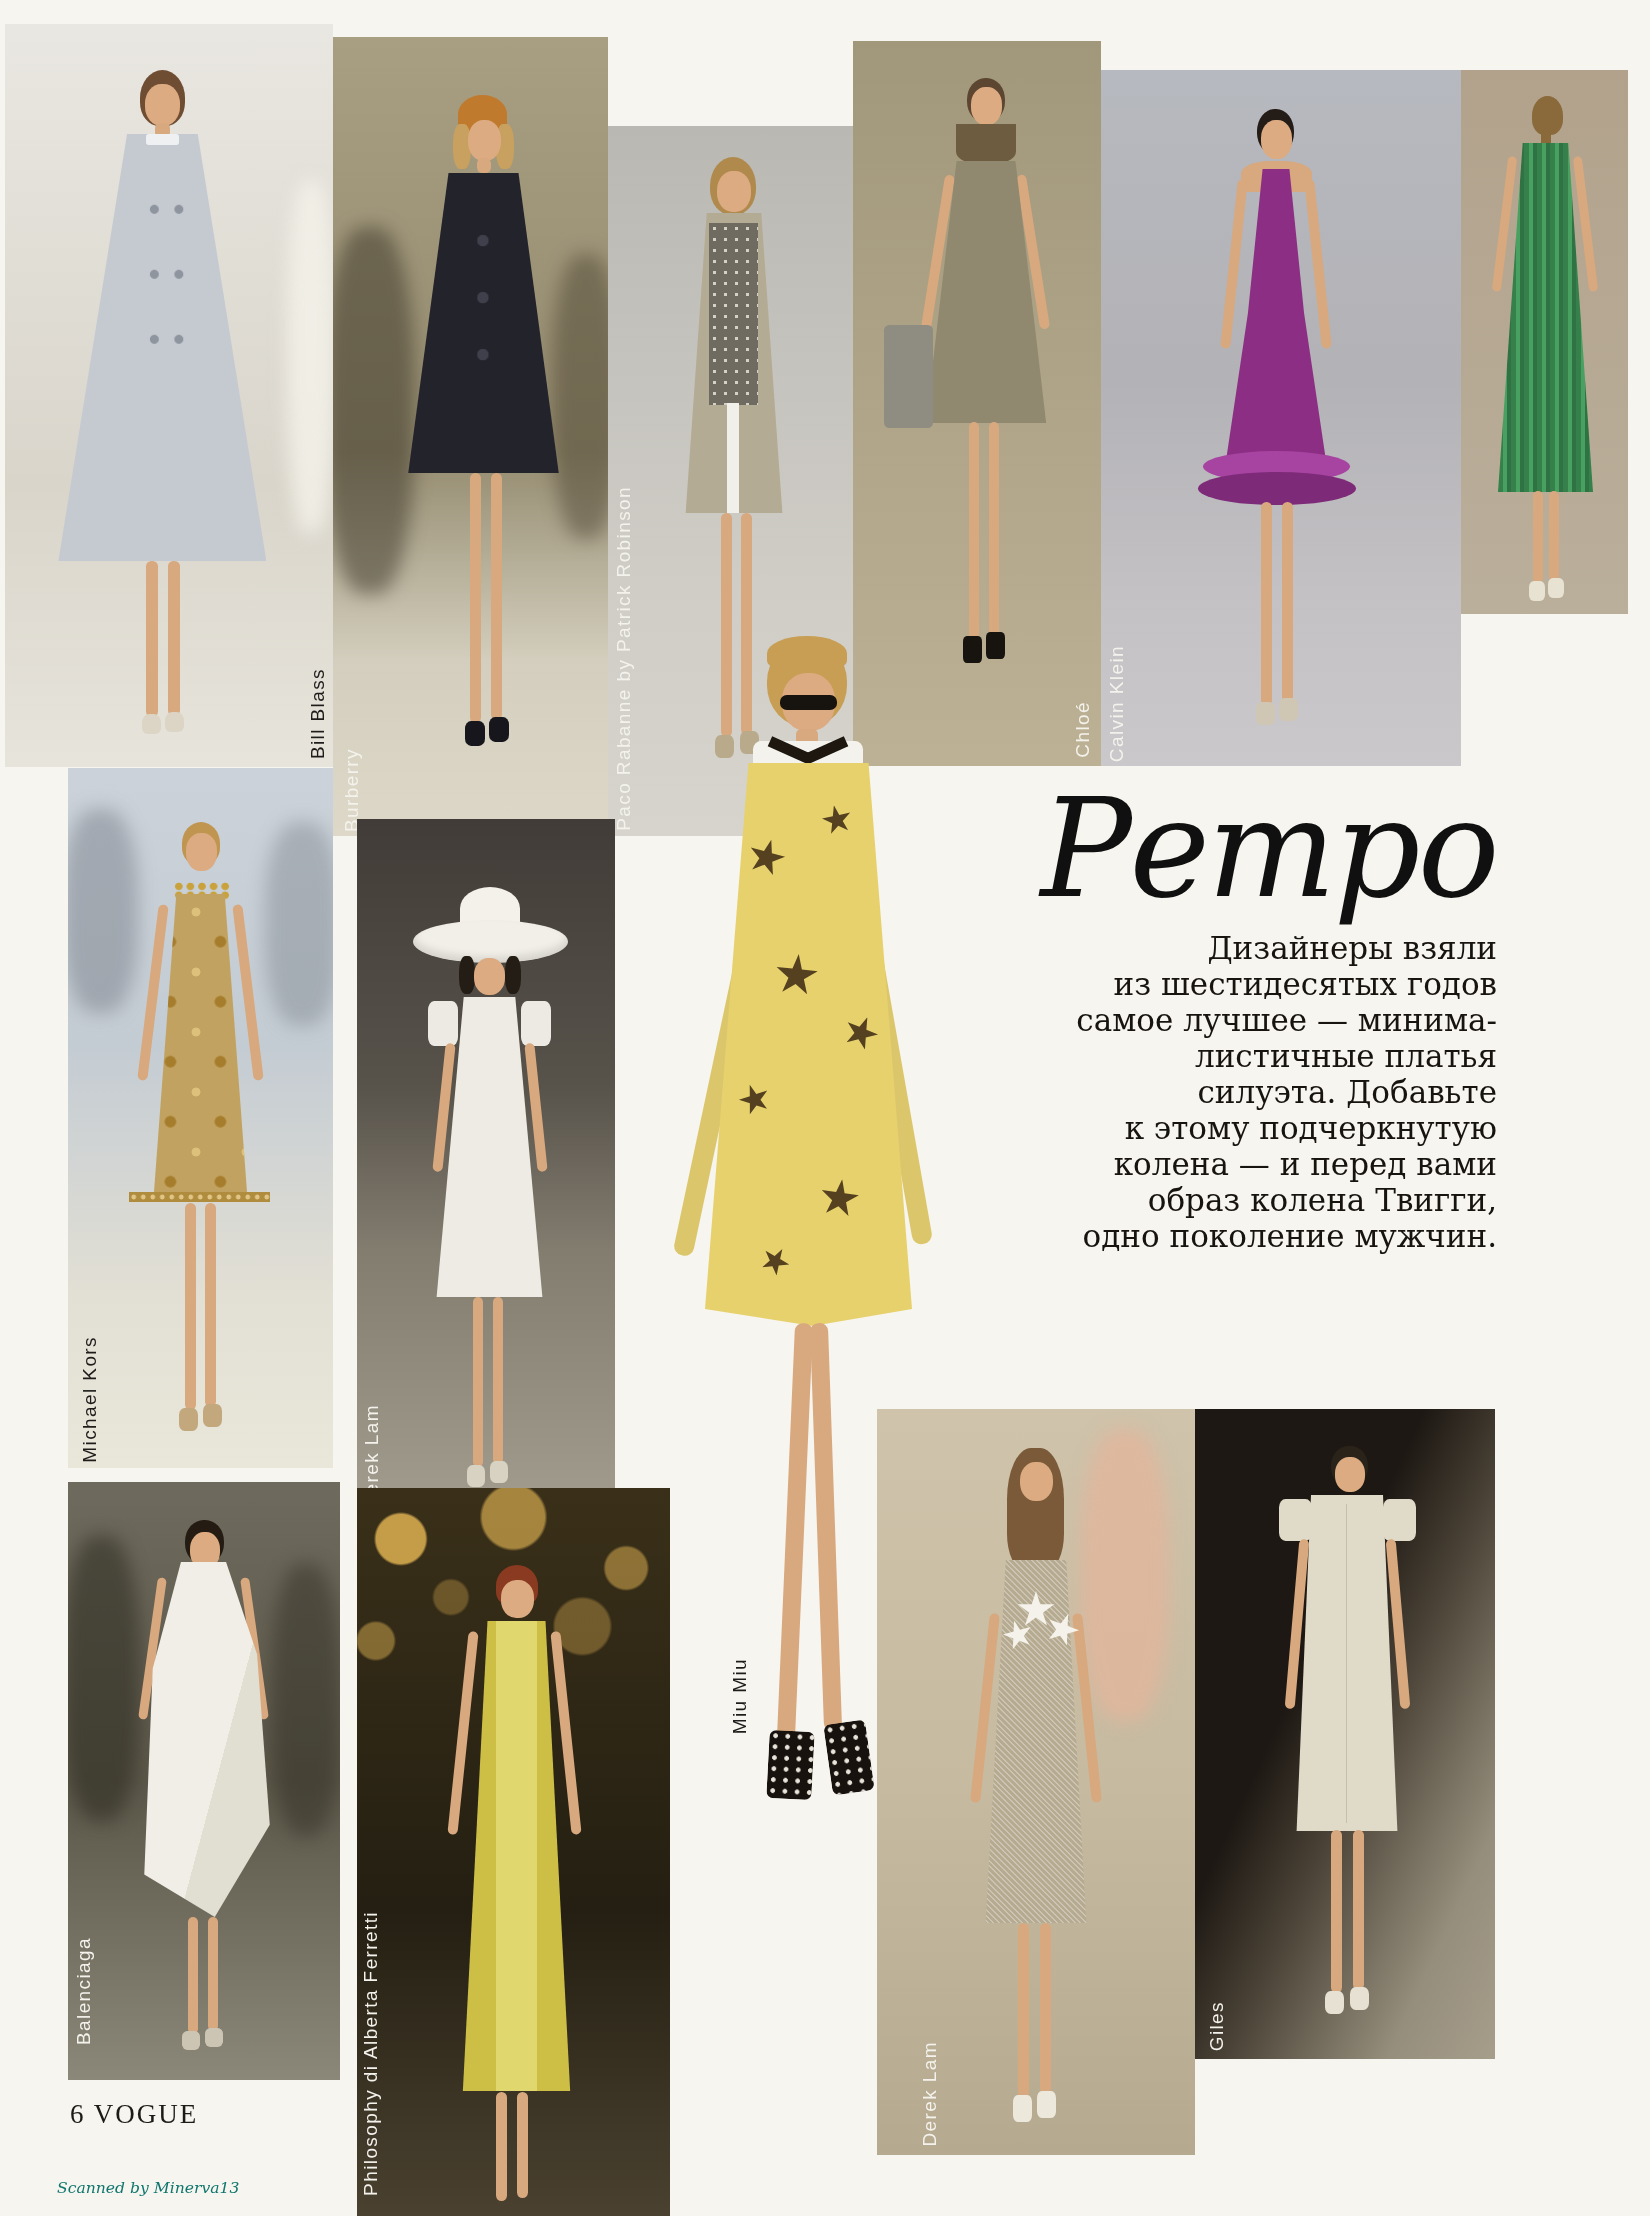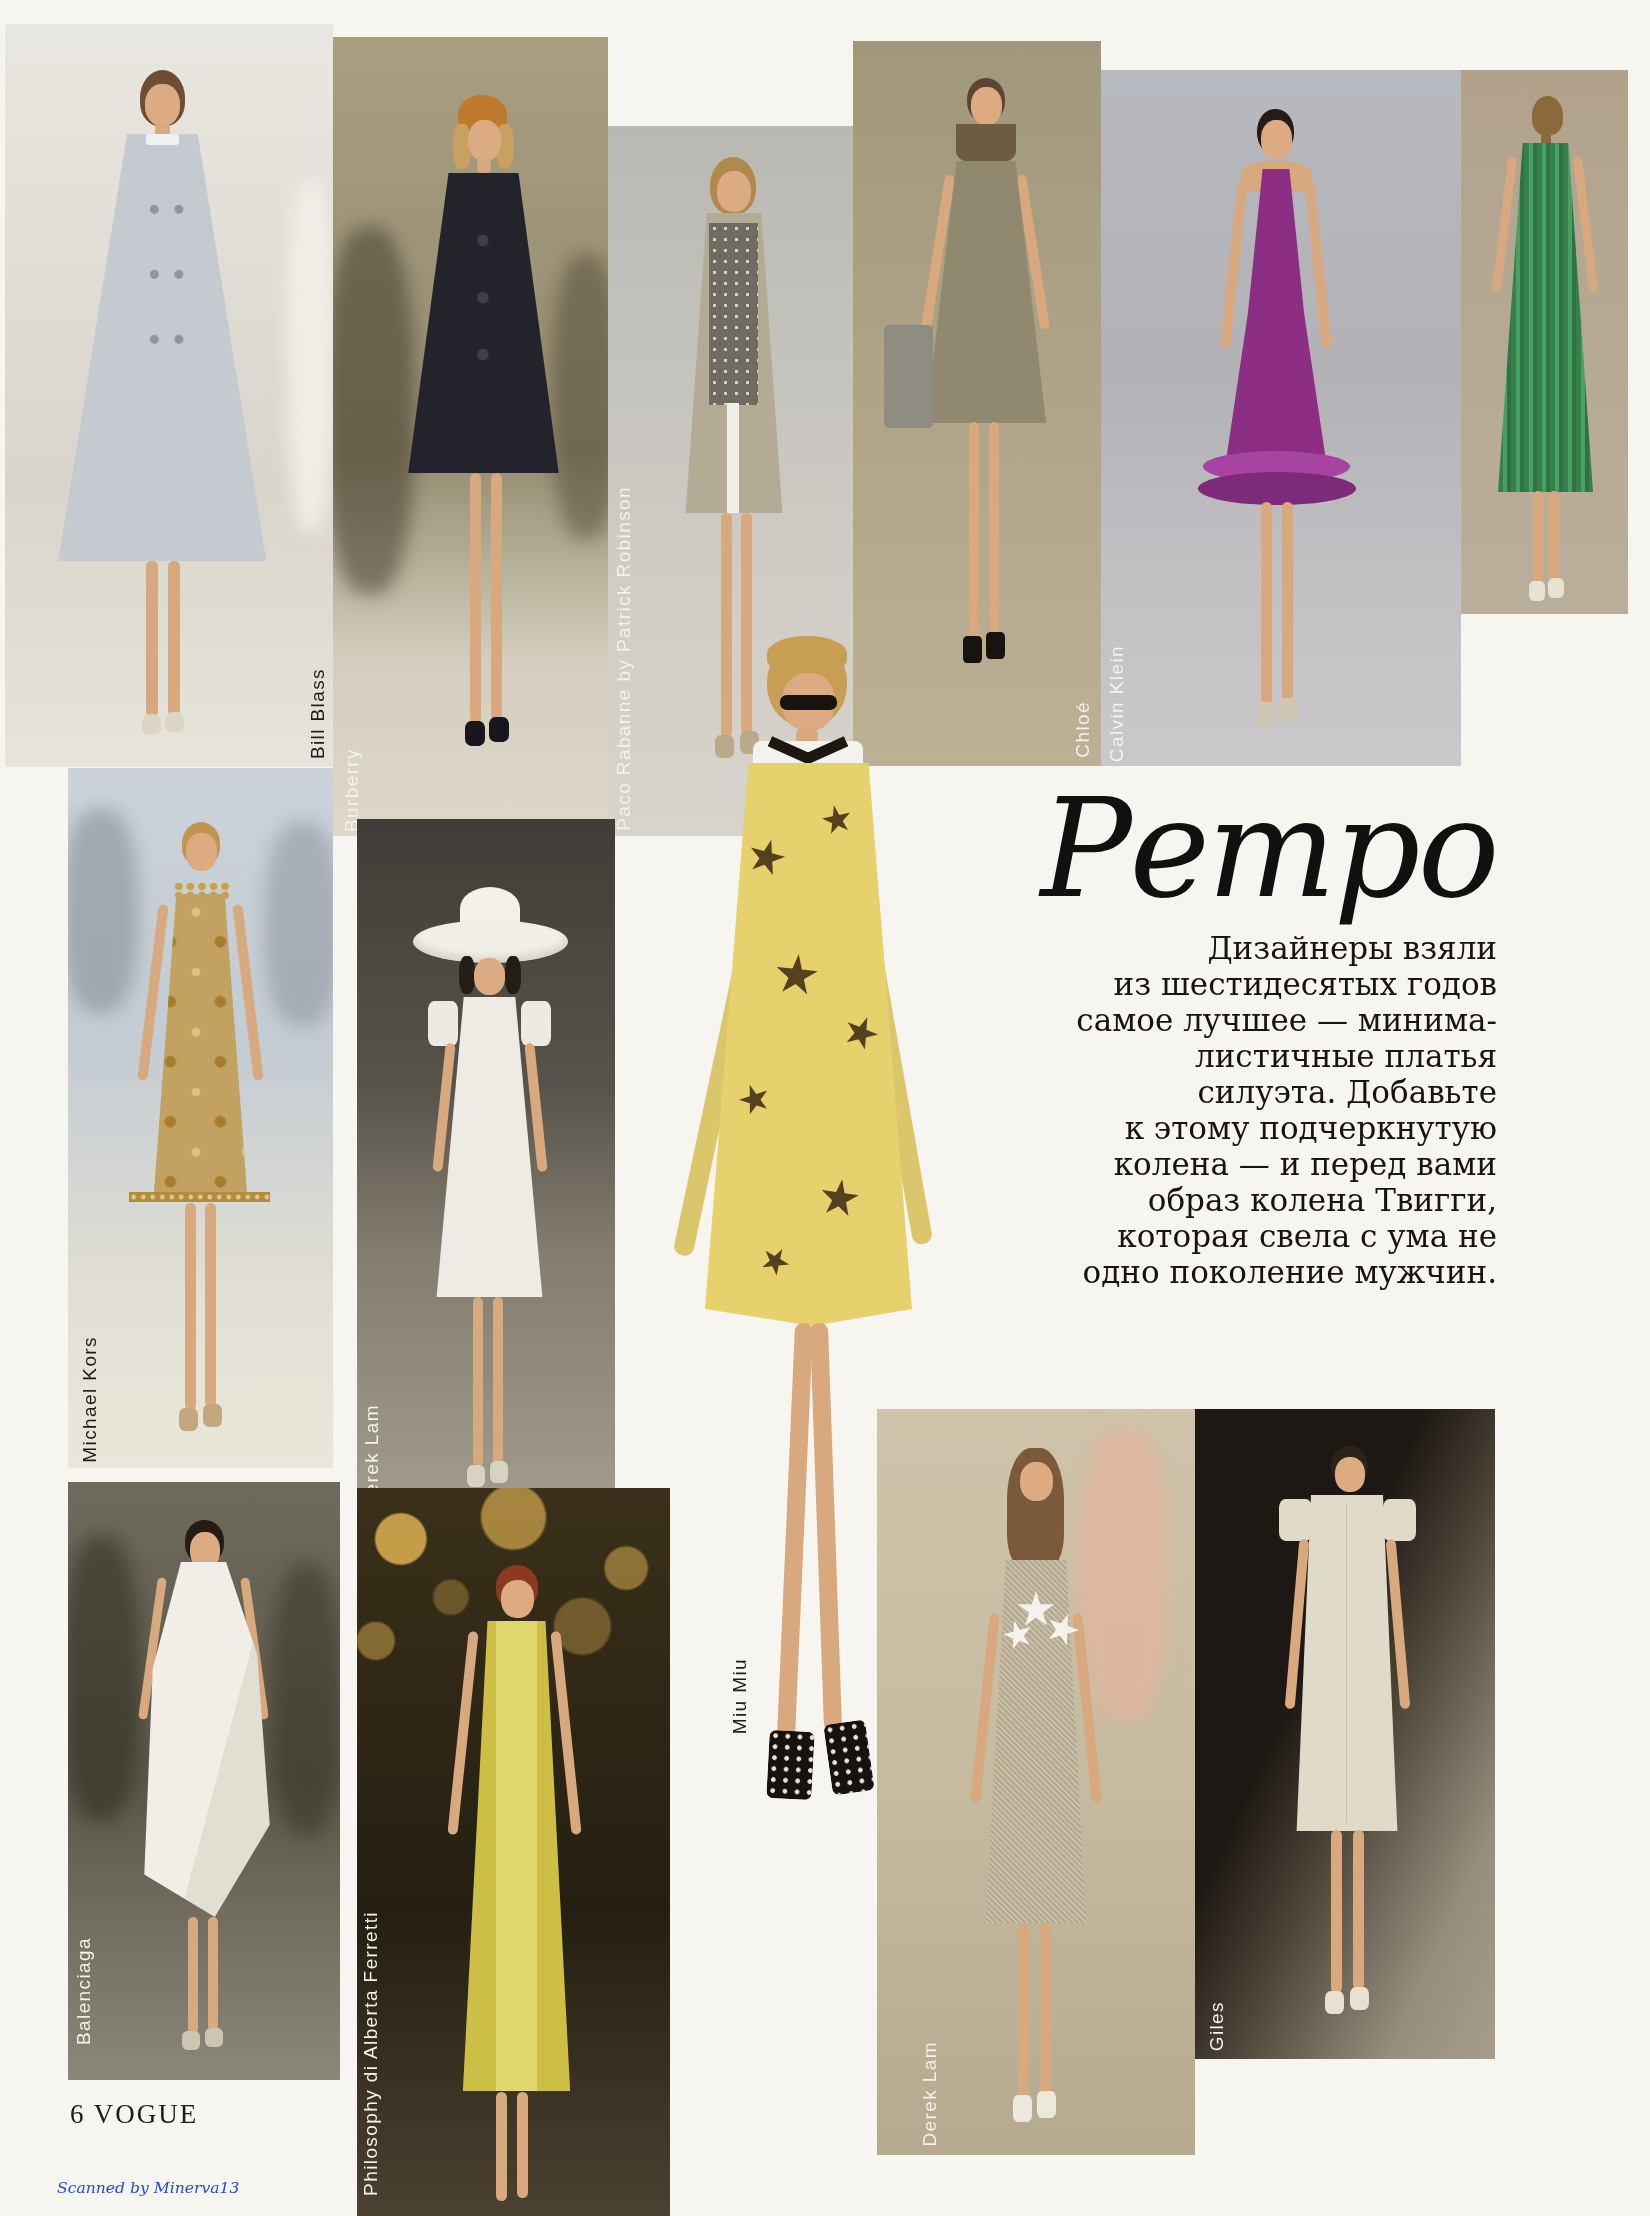--- a/index.html
+++ b/index.html
@@ -17,21 +17,21 @@
           font-family:"Liberation Sans",sans-serif;font-size:19px;letter-spacing:1.4px;
           color:#f4f2ec;white-space:nowrap;z-index:3;}
   .plabel.dark{color:#1e1c1a;}
   #headline{position:absolute;left:938px;top:780px;width:559px;text-align:right;z-index:4;}
   #headline .title{font-style:italic;font-size:136px;line-height:1.02;letter-spacing:-2.7px;color:#101010;}
   #headline .body{margin-top:11px;font-size:31px;line-height:36px;color:#17130e;}
   #miu{position:absolute;left:666px;top:635px;width:340px;height:1172px;z-index:6;}
   .folio{position:absolute;left:70px;top:2099px;font-family:"Liberation Serif",serif;
          font-size:27px;letter-spacing:2px;color:#1d1b18;z-index:4;}
   .scancredit{position:absolute;left:57px;top:2179px;font-style:italic;font-size:15.6px;
-         color:#1d4ed8;z-index:4;}
+         color:#0f766e;z-index:4;}
 </style>
 </head>
 <body>
 
 <div id="page">
 
   <div class="photo" style="left: 5.4px; top: 24px; width: 328px; height: 743px; background: linear-gradient(180deg,var(--bg1,#e9e7e1),var(--bg2,#d9d5cb) 62%,#e7e4db); --bg1: #e9e7e1; --bg2: #d9d5cb; --dress: #c5cad1; --hair: #6f4d33;">
     <span class="part blob" style="left:282px;top:156px;width:48px;height:353px;background:rgba(243,241,233,.85);"></span>
     <span class="part hair" style="left:135px;top:46px;width:45px;height:56px;border-radius:50% 50% 42% 42%;"></span>
     <span class="part face" style="left:140px;top:60px;width:35px;height:42px;"></span>
@@ -249,21 +249,20 @@
     <div class="title">Ретро</div>
     <div class="body">
       <div>Дизайнеры взяли</div>
       <div>из шестидесятых годов</div>
       <div>самое лучшее — минима-</div>
       <div>листичные платья</div>
       <div>силуэта. Добавьте</div>
       <div>к этому подчеркнутую</div>
       <div>колена — и перед вами</div>
       <div>образ колена Твигги,</div>
-      <div>которая свела с ума не</div>
       <div>одно поколение мужчин.</div>
     </div>
   </div>
 
   <div class="folio">6 VOGUE</div>
   <div class="scancredit">Scanned by Minerva13</div>
 
 </div>
 
 

